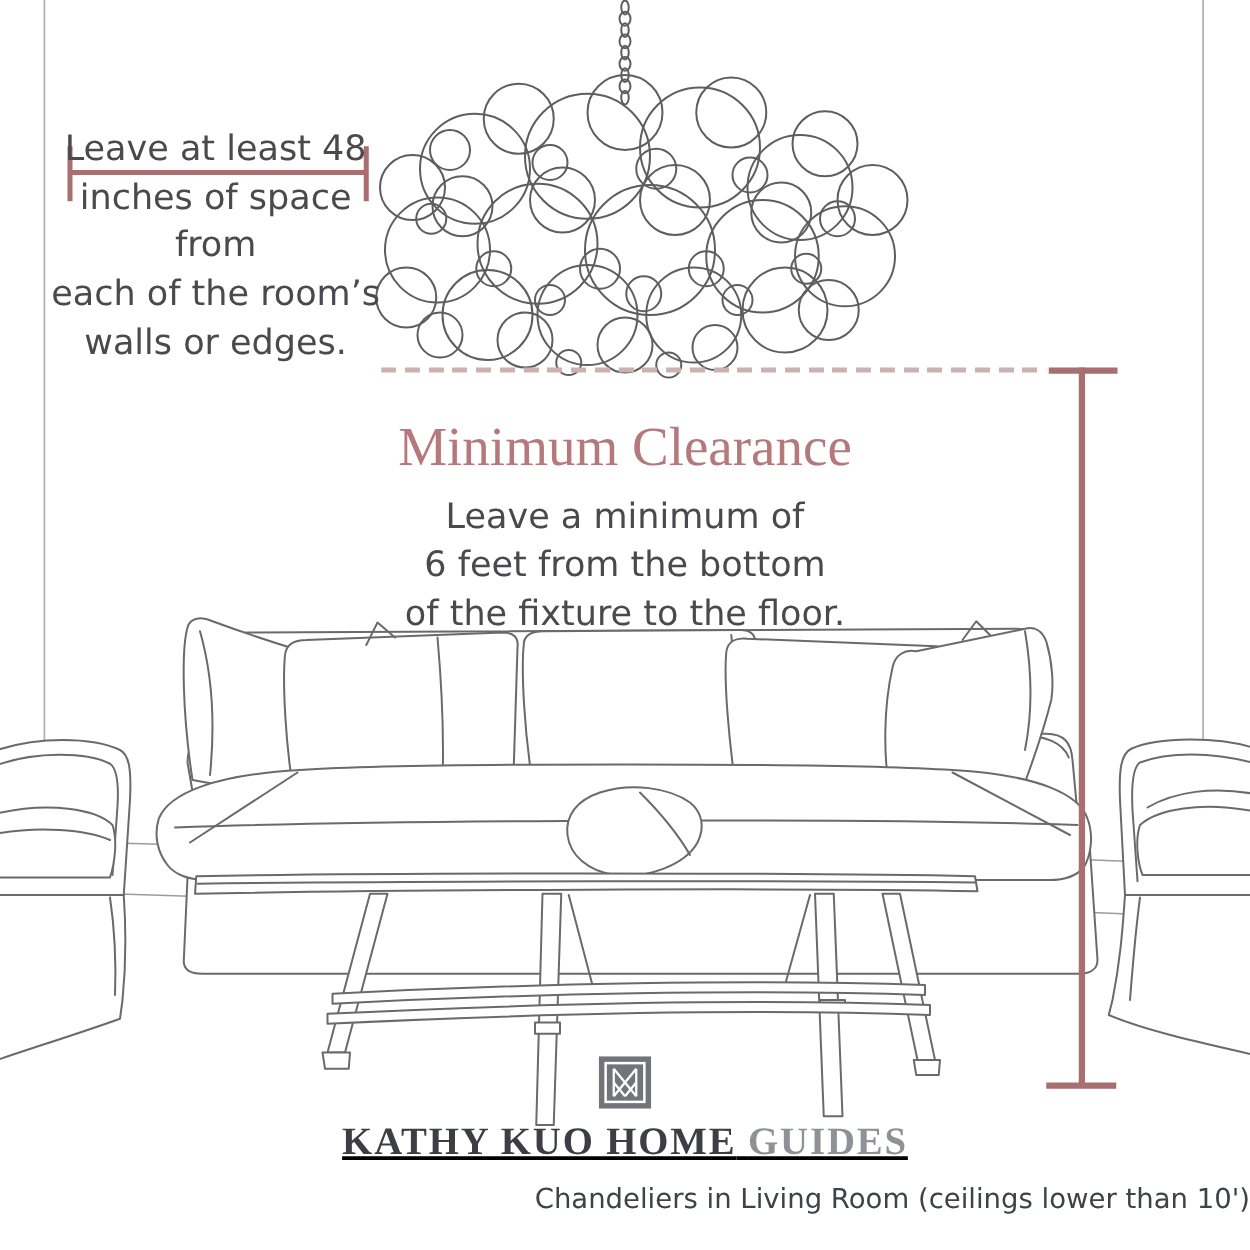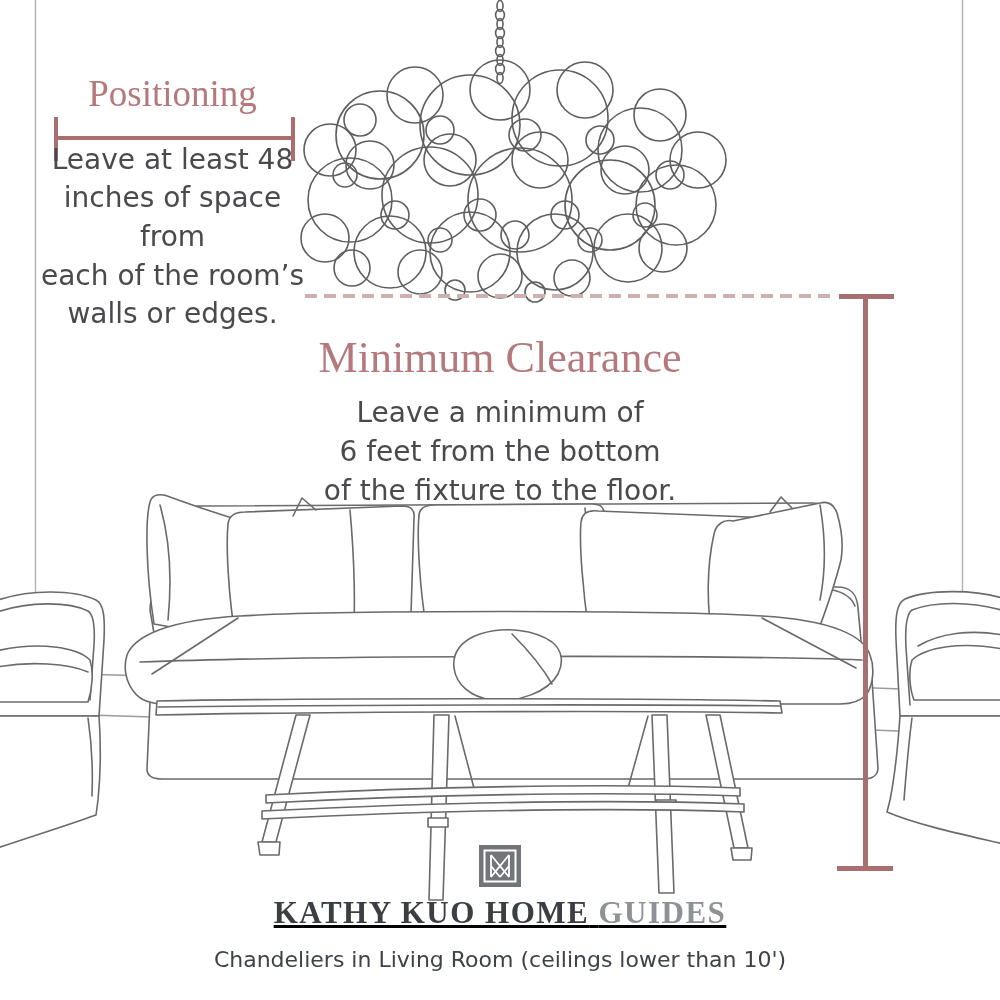--- a/index.html
+++ b/index.html
@@ -36,21 +36,21 @@
   
   .logo-box{left:479px;top:845px;width:42px;height:42px;}
   .brand-line{
     left:0;top:895px;width:1000px;text-align:center;
     font-family:"Liberation Serif","DejaVu Serif",serif;
     font-size:31px;letter-spacing:1.5px;font-weight:700;text-decoration:underline;
   }
   .brand-main{color:#3b3e43;}
   .brand-suffix{color:#8e9195;}
   .subtitle{
-    left:0;top:947px;width:1000px;text-align:center;
+    left:0;top:947px;width:1000px;text-align:right;
     color:#3f4349;font-size:22px;
   }
 </style>
 </head>
 <body>
 
 <div class="canvas">
 
   <svg class="abs" width="1000" height="1000" viewBox="0 0 1000 1000" fill="none" stroke="#6a6a6a" stroke-width="1.6" stroke-linecap="round" stroke-linejoin="round">
 
@@ -218,21 +218,20 @@
   <div class="abs h-cap-left"></div>
   <div class="abs h-measure-bar"></div>
   <div class="abs h-cap-right"></div>
 
   <div class="abs dashed-line"></div>
   <div class="abs v-cap-top"></div>
   <div class="abs v-measure-bar"></div>
   <div class="abs v-cap-bottom"></div>
 
   <div class="abs pos-block">
-    <div class="rose-title">Positioning</div>
     <div class="body-copy">Leave at least 48
 inches of space from
 each of the room’s
 walls or edges.</div>
   </div>
 
   <div class="abs clear-block">
     <div class="rose-title">Minimum Clearance</div>
     <div class="body-copy">Leave a minimum of
 6 feet from the bottom

